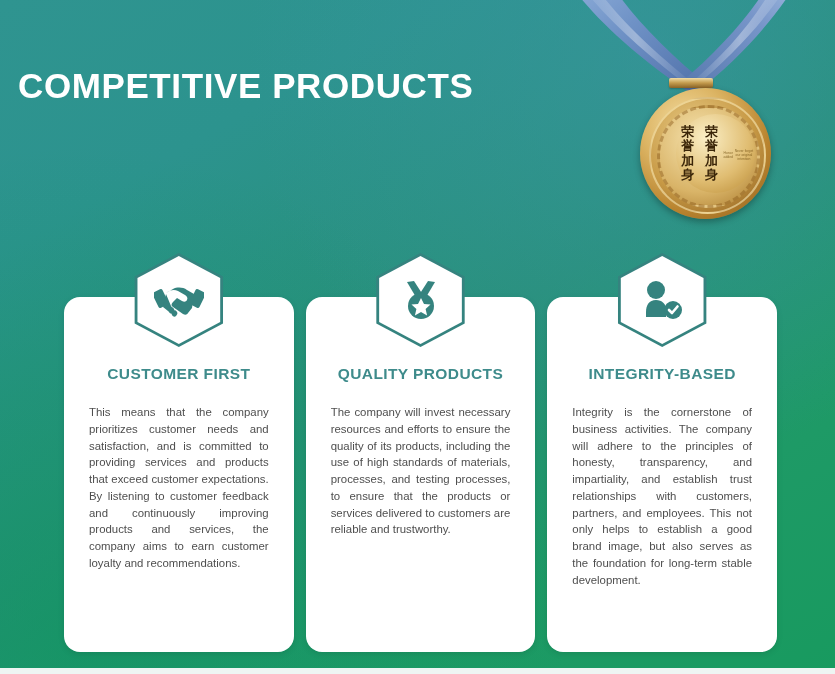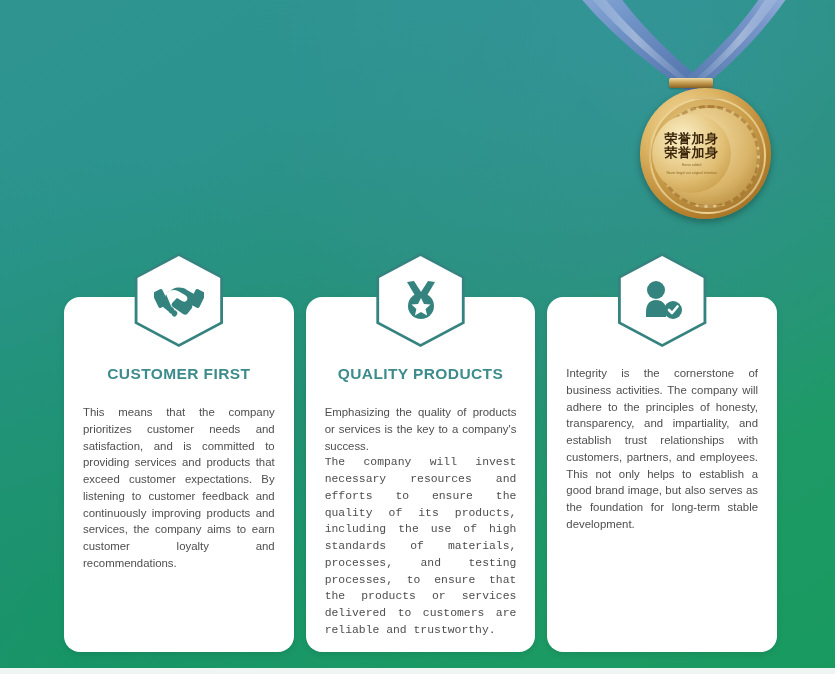--- a/index.html
+++ b/index.html
@@ -91,29 +91,28 @@
   .medal-ring2 {
     position: absolute;
     left: 17px; top: 17px;
     width: 97px; height: 97px;
     border-radius: 50%;
     border: 3px dashed rgba(140,92,28,0.45);
     background: radial-gradient(circle at 40% 32%, #f6e3ae 0%, #d9b468 60%, #a8792c 100%);
   }
   .medal-face {
     position: absolute;
-    left: 12px; top: 26px;
+    left: 36px; top: 26px;
     width: 79px; height: 79px;
     border-radius: 50%;
     background: radial-gradient(circle at 38% 30%, #fbefc6 0%, #e4c madeup 0%, #e0bd72 58%, #b98a33 100%);
     background: radial-gradient(circle at 38% 30%, #fbefc6 0%, #e0bd72 58%, #b98a33 100%);
     display: flex;
-    flex-direction: column;
+    flex-direction: row;
     align-items: center;
-    justify-content: center;
   }
   .medal-cn {
     color: #3a2508;
     font-size: 13px;
     font-weight: bold;
     line-height: 1.08;
     text-align: center;
     letter-spacing: 0.5px;
   }
   .medal-en {
@@ -157,21 +156,21 @@
   }
   .card-title {
     text-align: center;
     color: #3e8b8b;
     font-size: 15.5px;
     font-weight: bold;
     letter-spacing: 0.4px;
     margin: 0 0 21px 0;
   }
   .card-body p {
-    margin: 0;
+    margin: 6px;
     color: #4e4e4e;
     font-size: 11.4px;
     line-height: 1.47;
     text-align: justify;
     text-justify: inter-word;
   }
   .card-body p + p {
     margin-top: 0px;
     font-family: Liberation Mono, monospace;
   }
@@ -245,20 +244,21 @@
       <div class="medal-ring2"></div>
       <div class="medal-face">
         <div class="medal-cn">荣誉加身</div>
         <div class="medal-cn">荣誉加身</div>
         <div class="medal-en">Honor added</div>
         <div class="medal-en">Never forget our original intention</div>
       </div>
     </div>
   </div>
 
+  <div class="page-title">COMPETITIVE PRODUCTS</div>
 
   <div class="cards">
 
     <div class="card">
       <div class="hex-badge">
         <div class="hex-outline"></div>
         <div class="hex-fill"></div>
         <div class="hex-icon">
           <svg width="50" height="38" viewBox="0 0 50 38">
             <g fill="#35837f">
@@ -291,21 +291,20 @@
               <path d="M36 4 L29 3 L20 17 L26 21 Z"></path>
               <circle cx="22" cy="28" r="13"></circle>
             </g>
             <path d="M22 20 L25 26 L31.5 26.6 L26.6 31 L28.1 37.4 L22 34 L15.9 37.4 L17.4 31 L12.5 26.6 L19 26 Z" fill="#ffffff"></path>
           </svg>
         </div>
       </div>
       <div class="card-inner">
         <div class="card-title">QUALITY PRODUCTS</div>
         <div class="card-body">
-          <p>Emphasizing the quality of products or services is the key to a company's success.</p>
           <p>The company will invest necessary resources and efforts to ensure the quality of its products, including the use of high standards of materials, processes, and testing processes, to ensure that the products or services delivered to customers are reliable and trustworthy.</p>
         </div>
       </div>
     </div>
 
     <div class="card">
       <div class="hex-badge">
         <div class="hex-outline"></div>
         <div class="hex-fill"></div>
         <div class="hex-icon">
@@ -313,20 +312,21 @@
             <g fill="#35837f">
               <circle cx="17" cy="11" r="9"></circle>
               <path d="M17 21 C10 21, 7 26, 7 33 L7 38 L27 38 L27 30 C27 25, 23 21, 17 21 Z"></path>
               <circle cx="34" cy="31" r="9"></circle>
             </g>
             <path d="M30 31 L33 34 L38.5 27.5" stroke="#ffffff" stroke-width="2.6" fill="none" stroke-linecap="round" stroke-linejoin="round"></path>
           </svg>
         </div>
       </div>
       <div class="card-inner">
+        <div class="card-title">INTEGRITY-BASED</div>
         <div class="card-body">
           <p>Integrity is the cornerstone of business activities. The company will adhere to the principles of honesty, transparency, and impartiality, and establish trust relationships with customers, partners, and employees. This not only helps to establish a good brand image, but also serves as the foundation for long-term stable development.</p>
         </div>
       </div>
     </div>
 
   </div>
 
   <div class="bottom-strip"></div>
 </div>

